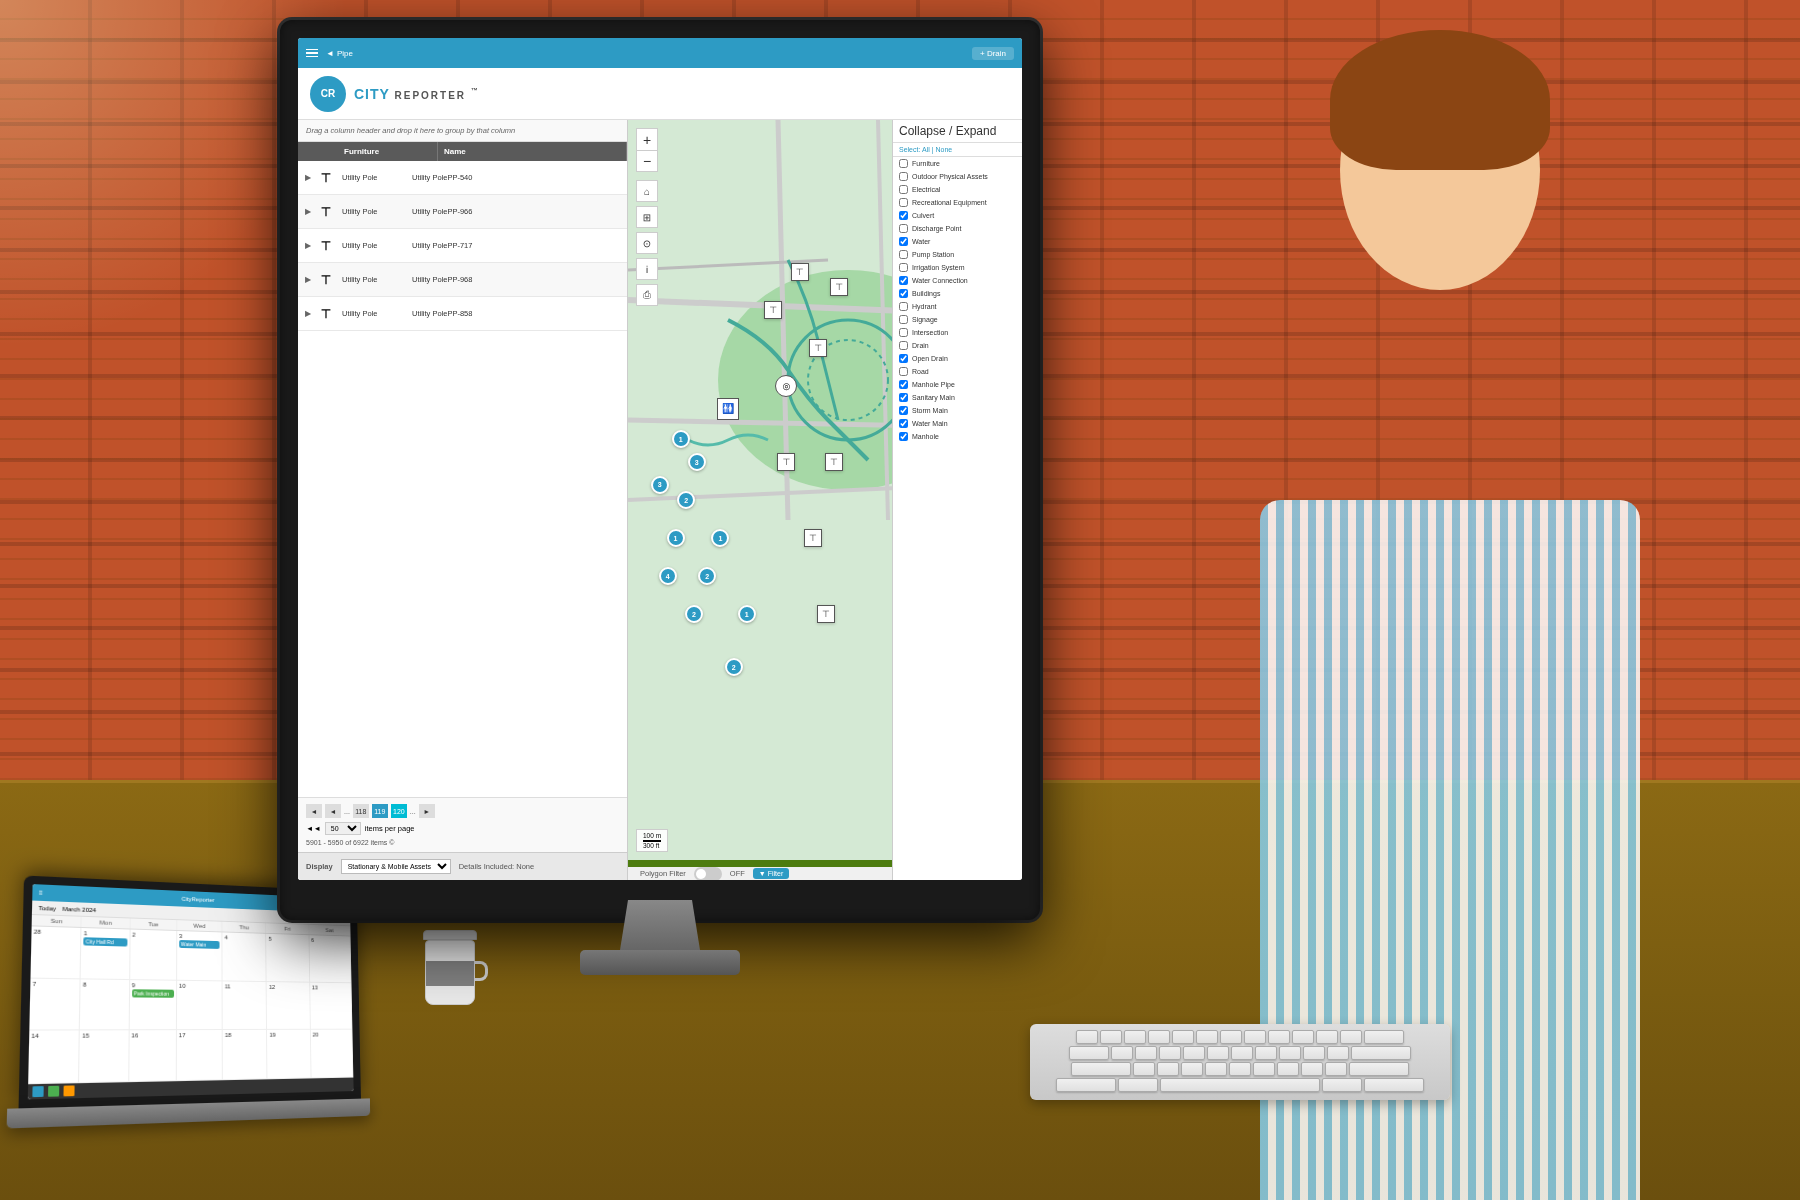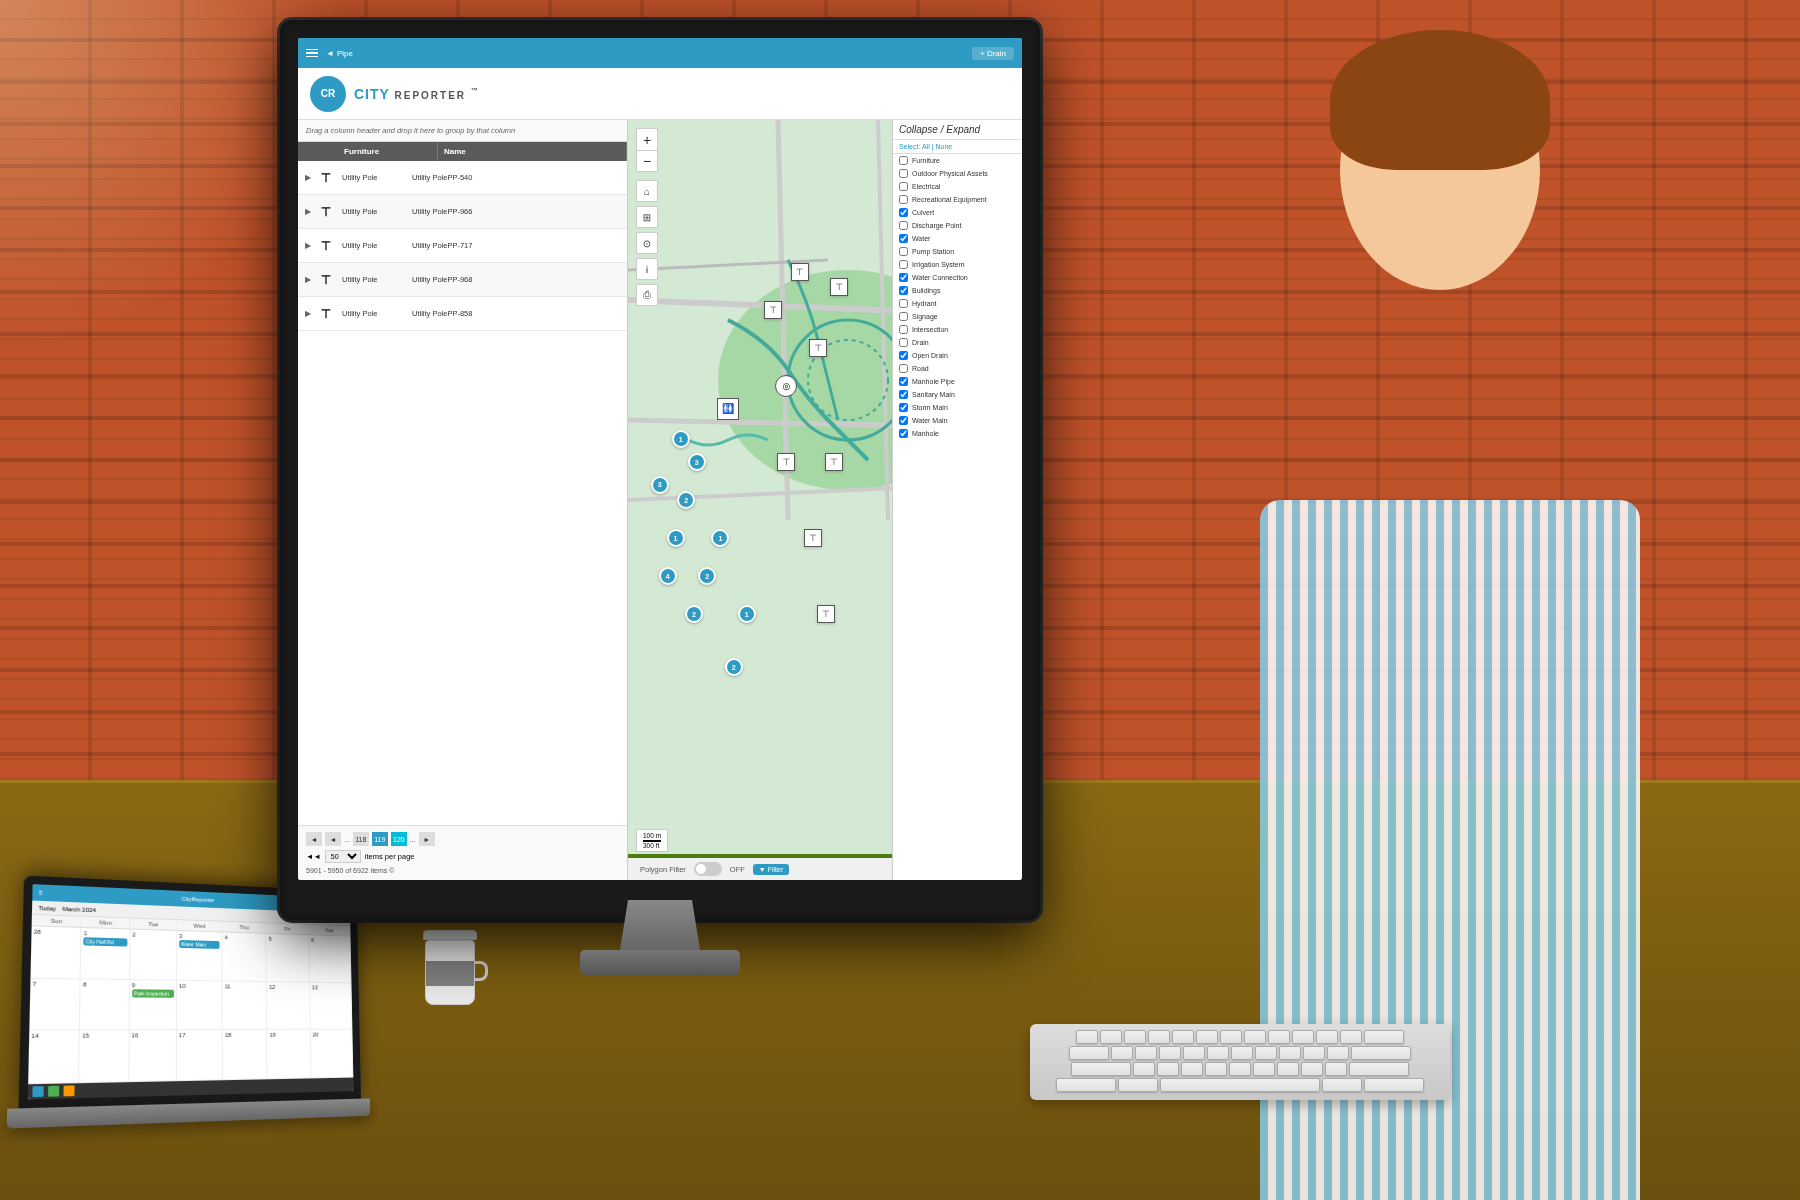--- a/index.html
+++ b/index.html
@@ -290,24 +290,23 @@
       background: white;
       border-left: 1px solid #ccc;
       display: flex;
       flex-direction: column;
       font-size: 7px;
       flex-shrink: 0;
       overflow-y: auto;
     }
     .layer-title {
       padding: 4px 6px;
-      font-size: 10px;
+      font-size: 12px;
       color: #333;
       border-bottom: 1px solid #ddd;
-      font-style: italic;
     }
     .layer-select {
       padding: 3px 6px;
       font-size: 7px;
       color: #2d9bc4;
       border-bottom: 1px solid #ddd;
       display: flex; gap: 6px;
     }
     .layer-item {
       display: flex; align-items: center; gap: 4px;
@@ -359,23 +358,23 @@
       position: absolute;
       bottom: 8px; right: 4px;
       font-size: 6px; color: #555;
       z-index: 10;
     }
 
     
     .polygon-bar {
       position: absolute;
       bottom: 0; left: 0; right: 0;
-      height: 26px;
+      height: 20px;
       background: #f0f0f0;
-      border-top: 4px solid #4d7c0f;
+      border-top: 7px solid #4d7c0f;
       display: flex; align-items: center;
       padding: 0 12px; gap: 8px;
       font-size: 7.5px; color: #555;
       z-index: 10;
       text-align: center;
     }
     .polygon-toggle {
       display: flex; align-items: center;
       background: #ccc; border-radius: 10px;
       width: 28px; height: 14px; position: relative; cursor: pointer;
@@ -791,20 +790,27 @@
               <select class="items-select">
                 <option>50</option>
                 <option>25</option>
                 <option>100</option>
               </select>
               <span>items per page</span>
             </div>
             <div class="status-text">5901 - 5950 of 6922 items ©</div>
           </div>
 
+          <div class="display-bar">
+            <span class="display-label">Display</span>
+            <select class="display-select">
+              <option>Stationary &amp; Mobile Assets</option>
+            </select>
+            <span class="details-label">Details Included: None</span>
+          </div>
         </div>
 
         <div class="map-area">
 
           <svg class="map-svg" xmlns="http://www.w3.org/2000/svg">
 
             <rect width="100%" height="100%" fill="#d4e9d4"></rect>
 
             <path d="M 320 0 Q 350 100 380 200 Q 420 300 450 400 Q 480 500 460 600" stroke="none" fill="rgba(100,160,200,0.5)"></path>
             <ellipse cx="380" cy="200" rx="60" ry="180" fill="rgba(100,160,220,0.5)" transform="rotate(15,380,200)"></ellipse>

